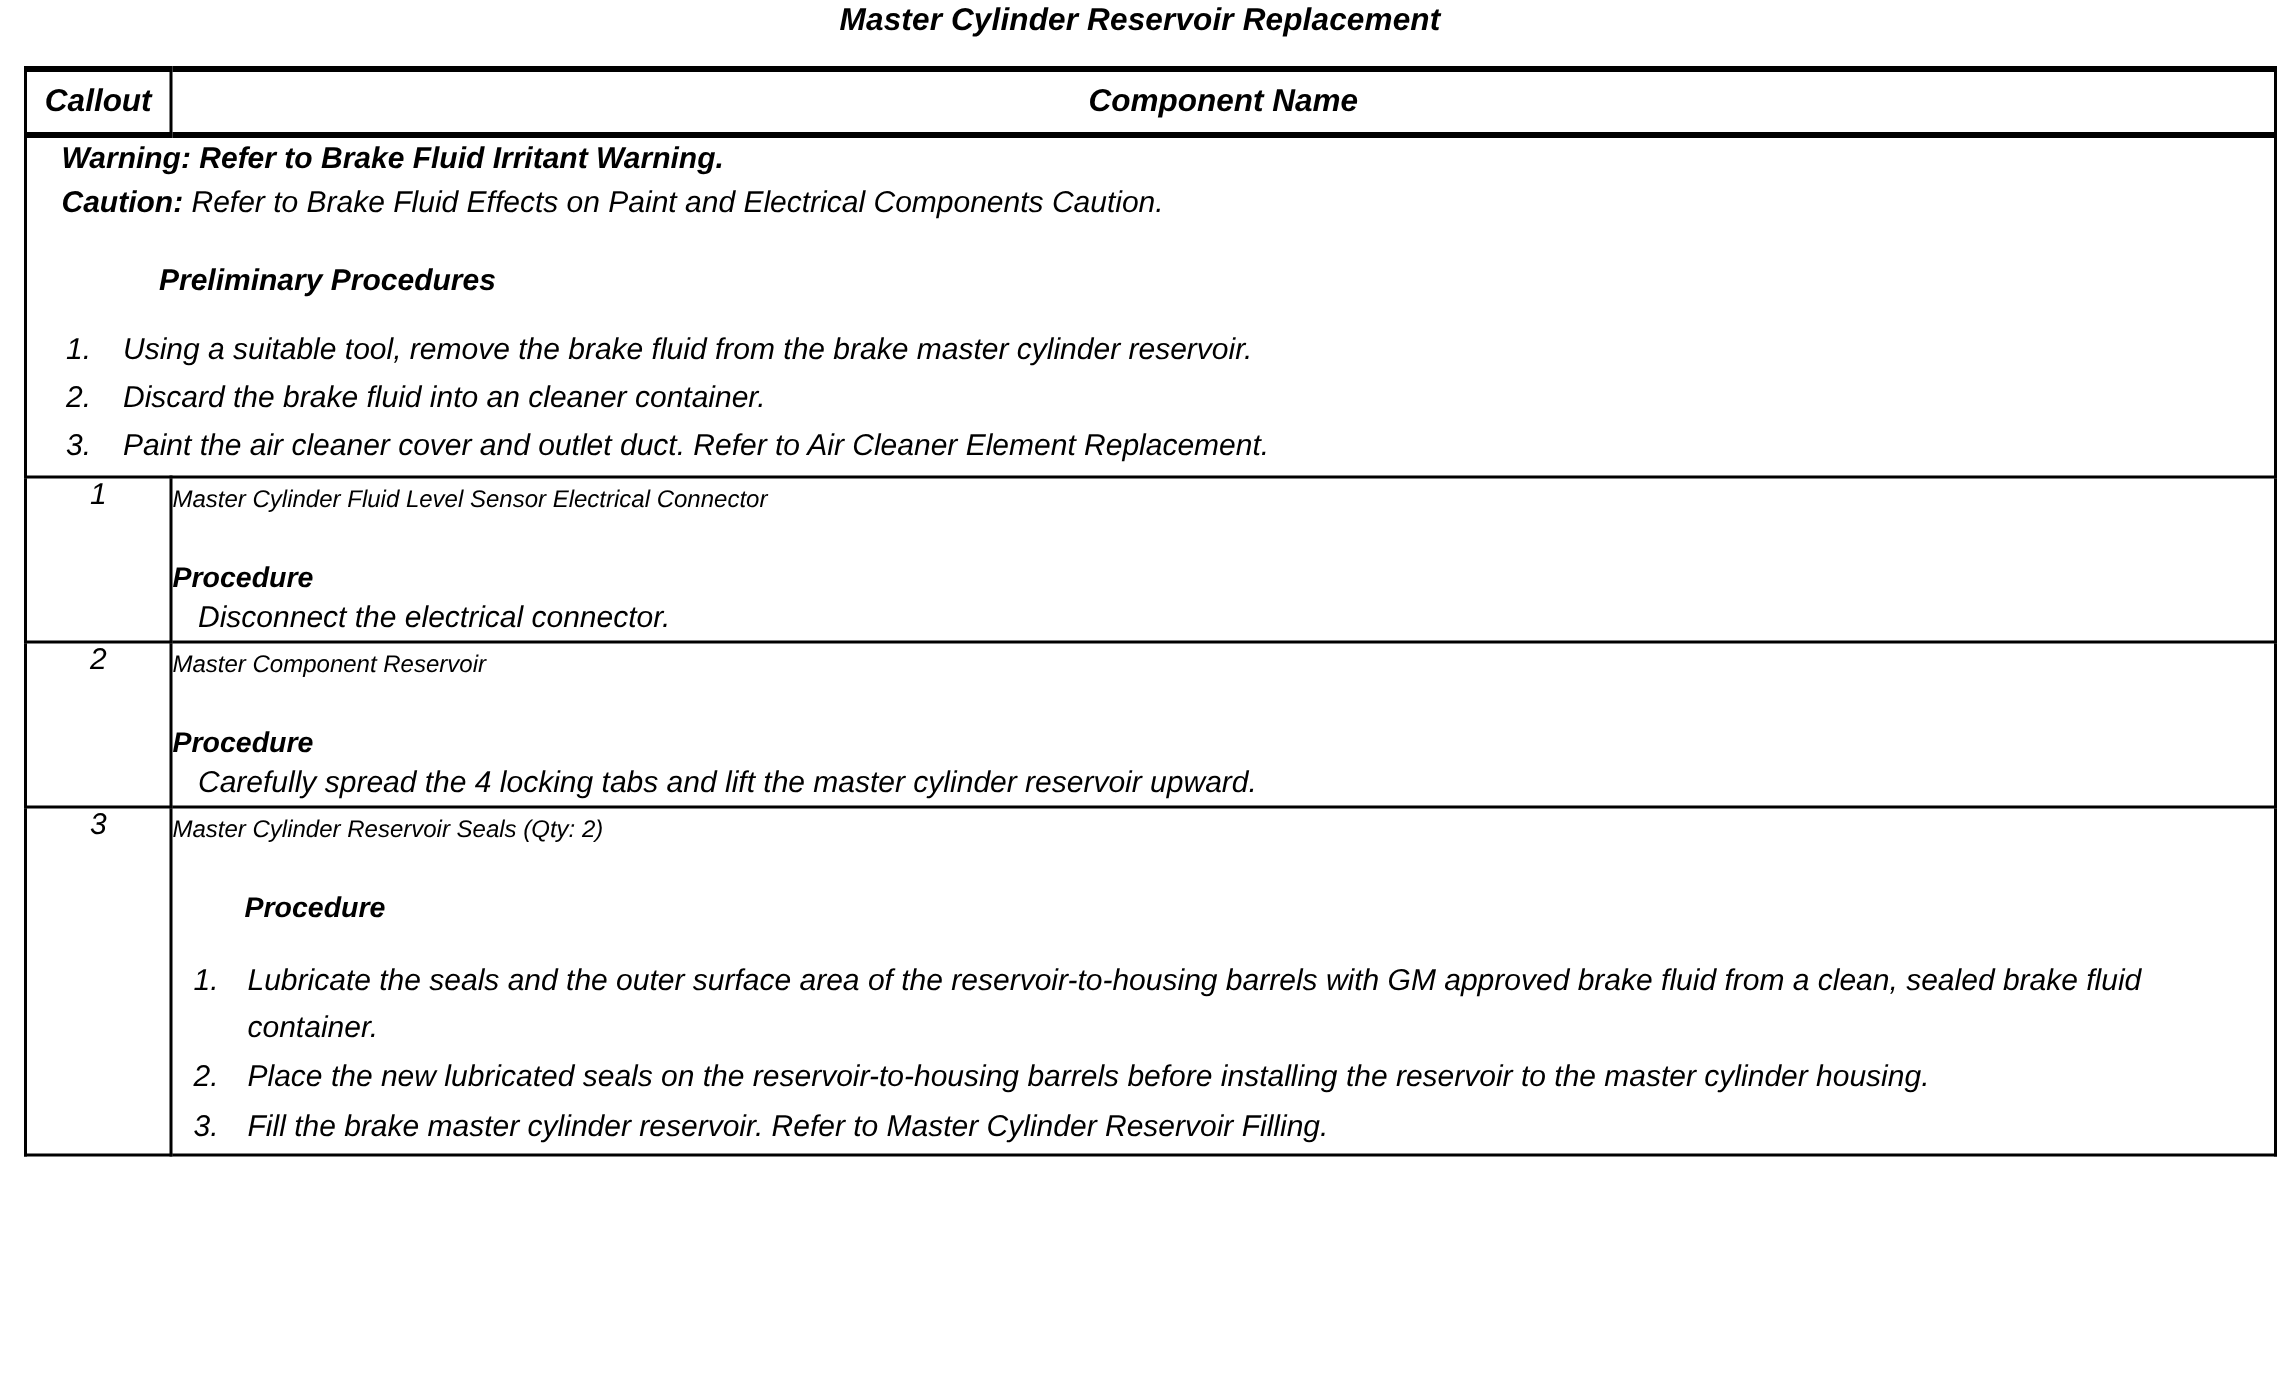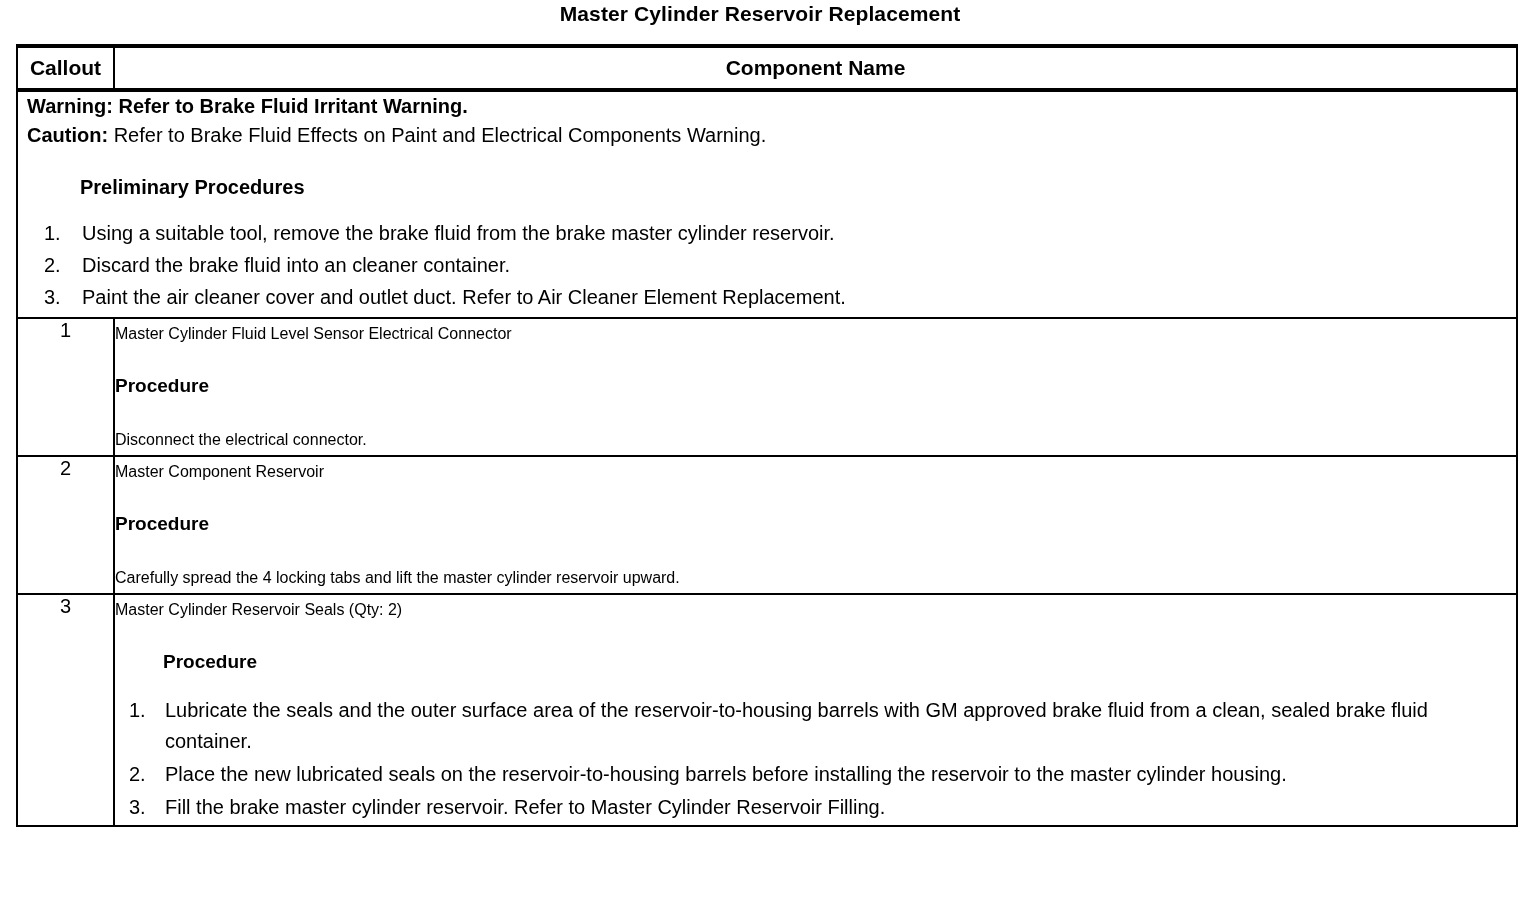--- a/index.html
+++ b/index.html
@@ -12,20 +12,21 @@
     height: 924px;
     overflow: hidden;
     font-family: "Liberation Sans", sans-serif;
     color: #000000;
   }
 
   .page {
     position: relative;
     width: 1520px;
     height: 924px;
+    font-style: italic;
   }
 
   .doc-title {
     position: absolute;
     top: 2px;
     left: 0;
     width: 1520px;
     text-align: center;
     font-size: 21px;
     font-weight: bold;
@@ -69,30 +70,30 @@
 
   
   .notice-cell {
     padding: 6px 0 10px 0;
     border-left: 4px solid #000000;
     border-right: 4px solid #000000;
   }
   .notice-line {
     font-size: 20px;
     line-height: 29px;
-    padding-left: 9px;
+    padding-left: 23px;
     white-space: nowrap;
   }
   .notice-line b { font-weight: bold; }
   .warning-line { font-weight: bold; }
 
   .prelim-head {
     font-size: 20px;
     font-weight: bold;
-    padding-left: 62px;
+    padding-left: 88px;
     margin-top: 26px;
     margin-bottom: 6px;
   }
 
   ol.prelim-list {
     margin: 18px 0 4px 0;
     padding: 0 0 0 0;
     list-style: none;
     font-size: 20px;
   }
@@ -125,23 +126,23 @@
   }
   .proc-label {
     font-size: 19px;
     font-weight: bold;
     margin-top: 26px;
   }
   .proc-label.indented {
     padding-left: 48px;
   }
   .proc-body {
-    font-size: 16px;
+    font-size: 20px;
     line-height: 30px;
-    margin-top: 28px;
+    padding-left: 17px;
   }
 
   ol.sub-list {
     margin: 22px 0 0 0;
     padding: 0;
     list-style: none;
     font-size: 20px;
   }
   ol.sub-list > li {
     position: relative;
@@ -182,21 +183,21 @@
       <tbody>
 
         <tr>
           <td class="notice-cell" colspan="2">
 
             <div class="notice-line warning-line">
               <b>Warning:</b><span> Refer to Brake Fluid Irritant Warning.</span>
             </div>
 
             <div class="notice-line">
-              <b>Caution:</b><span> Refer to Brake Fluid Effects on Paint and Electrical Components Warning.</span>
+              <b>Caution:</b><span> Refer to Brake Fluid Effects on Paint and Electrical Components Caution.</span>
             </div>
 
             <div class="prelim-head">Preliminary Procedures</div>
 
             <ol class="prelim-list">
               <li>
                 <span class="num">1.</span>
                 <span>Using a suitable tool, remove the brake fluid from the brake master cylinder reservoir.</span>
               </li>
               <li>

